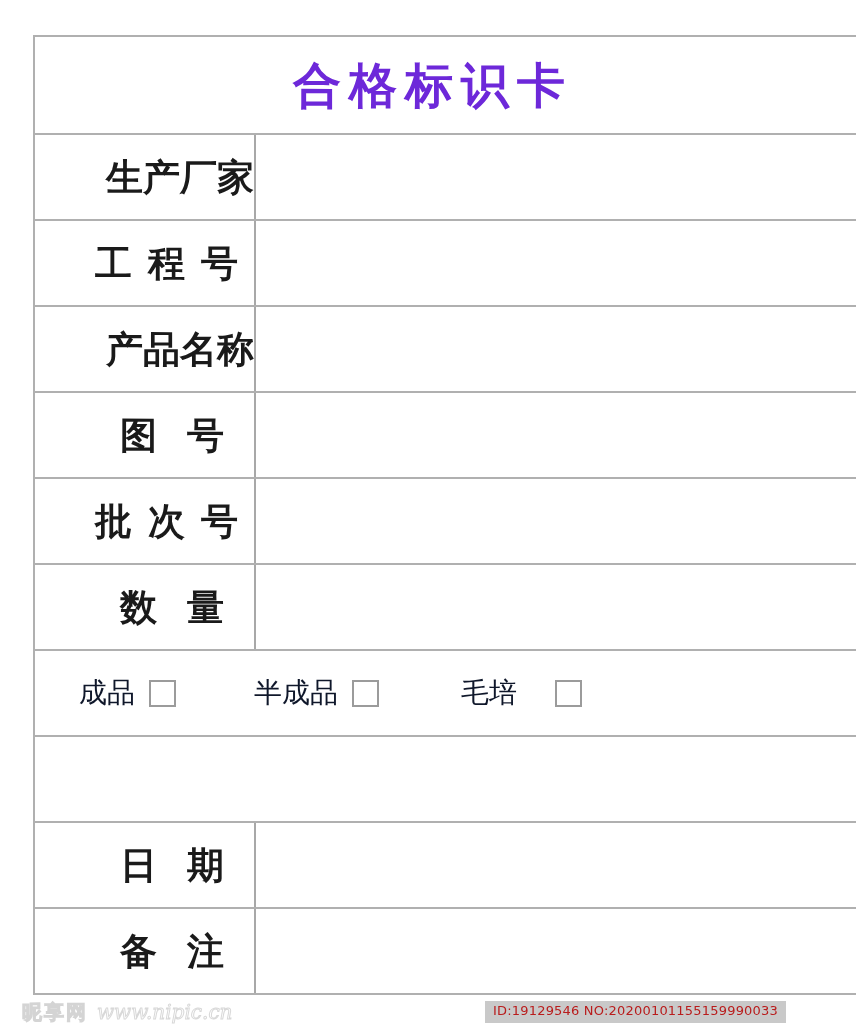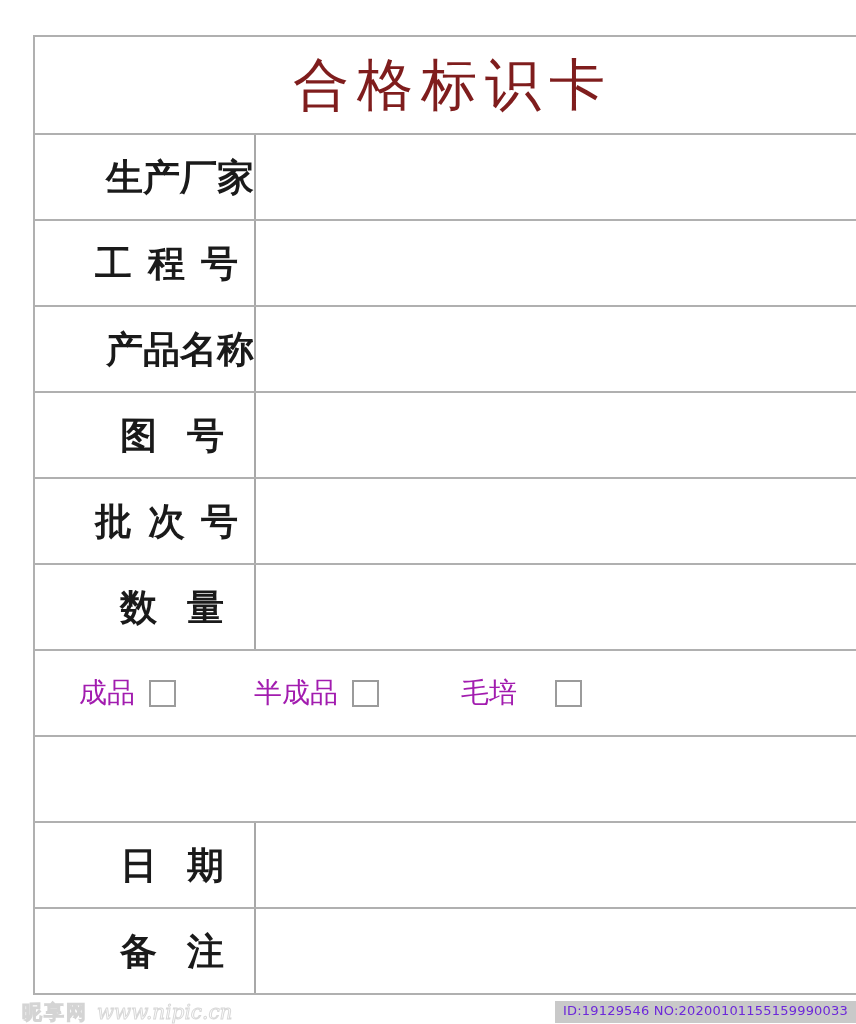--- a/index.html
+++ b/index.html
@@ -86,24 +86,24 @@
   .title-cell {
     flex: 1 1 auto;
     display: flex;
     align-items: center;
     justify-content: flex-start;
     padding-left: 258px;
     box-sizing: border-box;
   }
   .title-text {
     font-family: "DejaVu Serif", "Liberation Serif", serif;
-    font-weight: 400;
-    font-size: 56px;
+    font-weight: 700;
+    font-size: 48px;
     letter-spacing: 8px;
-    color: #7f1d1d;
+    color: #6d28d9;
     line-height: 1;
     white-space: nowrap;
   }
 
   
   .status-wrap {
     display: flex;
     align-items: center;
     width: 560px;
     padding-left: 44px;
@@ -114,38 +114,38 @@
     align-items: center;
     white-space: nowrap;
   }
   .status-opt.pos1 { margin-left: 0px; }
   .status-opt.pos2 { margin-left: 78px; }
   .status-opt.pos3 { margin-left: 82px; gap: 24px; }
 
   .status-label {
     font-family: "DejaVu Sans", "Liberation Sans", sans-serif;
     font-size: 28px;
-    color: #a21caf;
+    color: #0f172a;
     line-height: 1;
   }
   .checkbox {
     width: 27px;
     height: 27px;
     border: 2px solid #9b9b9b;
     box-sizing: border-box;
     margin-left: 14px;
     background: #ffffff;
   }
 
   
   #footer {
     position: absolute;
     left: 0;
     top: 1000px;
-    width: 856px;
+    width: 786px;
     height: 24px;
   }
   #wm-logo {
     position: absolute;
     left: 22px;
     top: 0px;
     display: flex;
     align-items: center;
     height: 24px;
   }
@@ -166,21 +166,21 @@
     color: transparent;
     -webkit-text-stroke: 1px #d8d8d8;
     margin-left: 9px;
     line-height: 1;
   }
   #wm-id {
     position: absolute;
     right: 0px;
     top: 1px;
     background: #c9c9c9;
-    color: #6d28d9;
+    color: #b91c1c;
     font-family: "DejaVu Sans", "Liberation Sans", sans-serif;
     font-size: 13px;
     letter-spacing: 0.2px;
     padding: 3px 8px 4px 8px;
     line-height: 1.15;
     white-space: nowrap;
   }
 </style>
 </head>
 <body>

